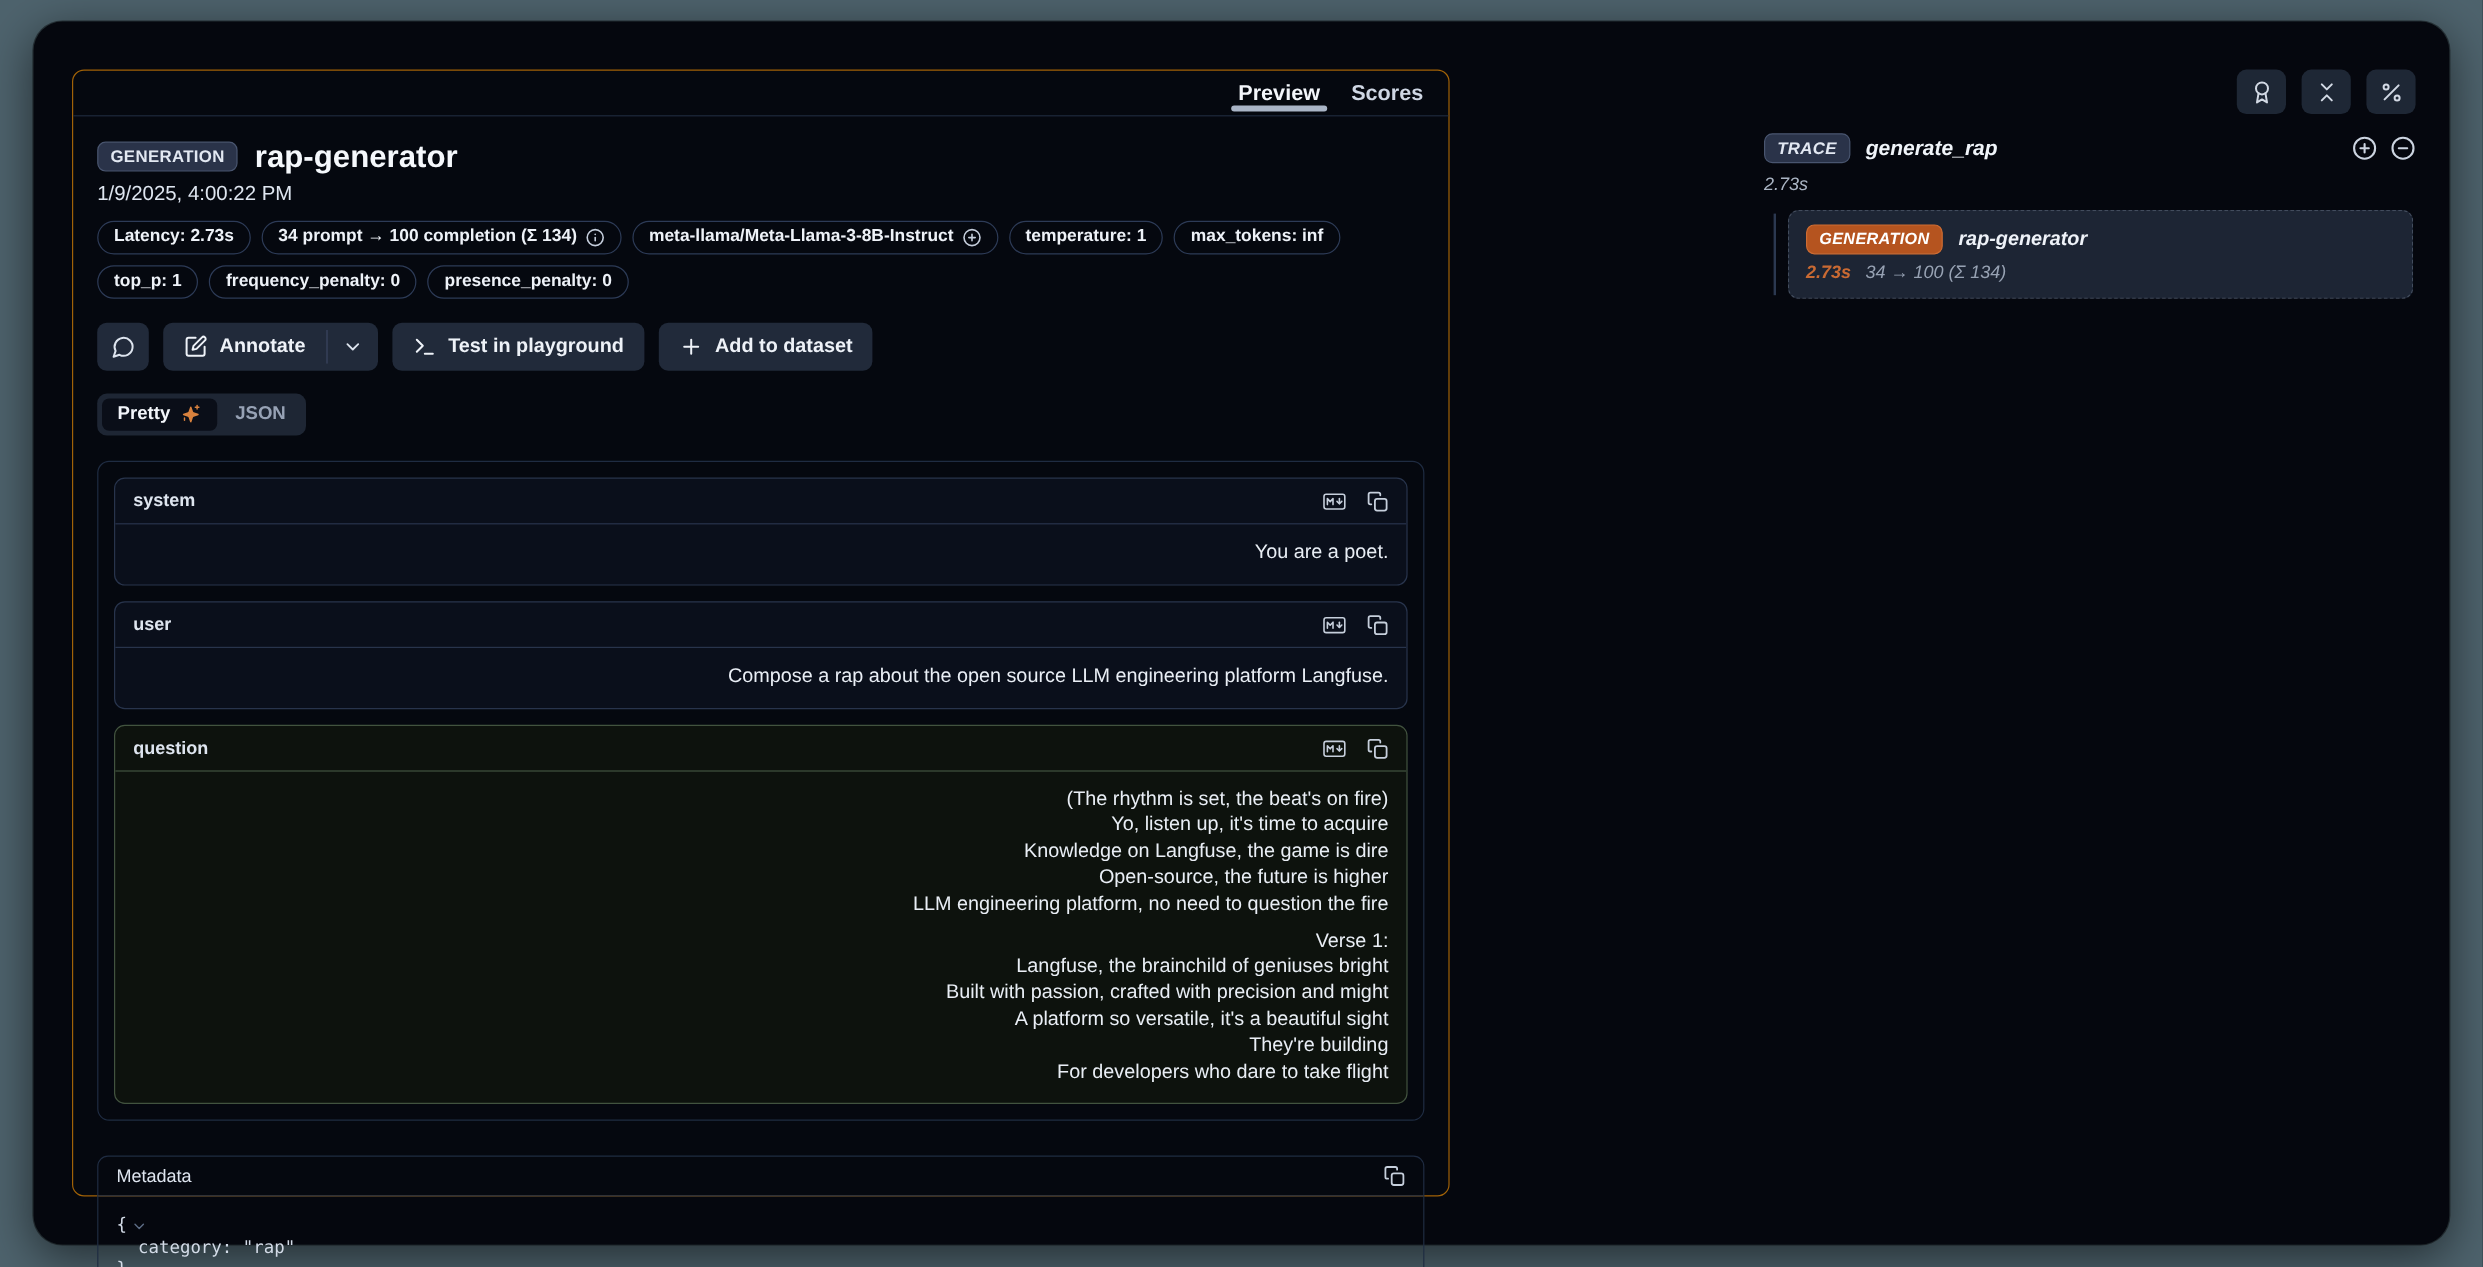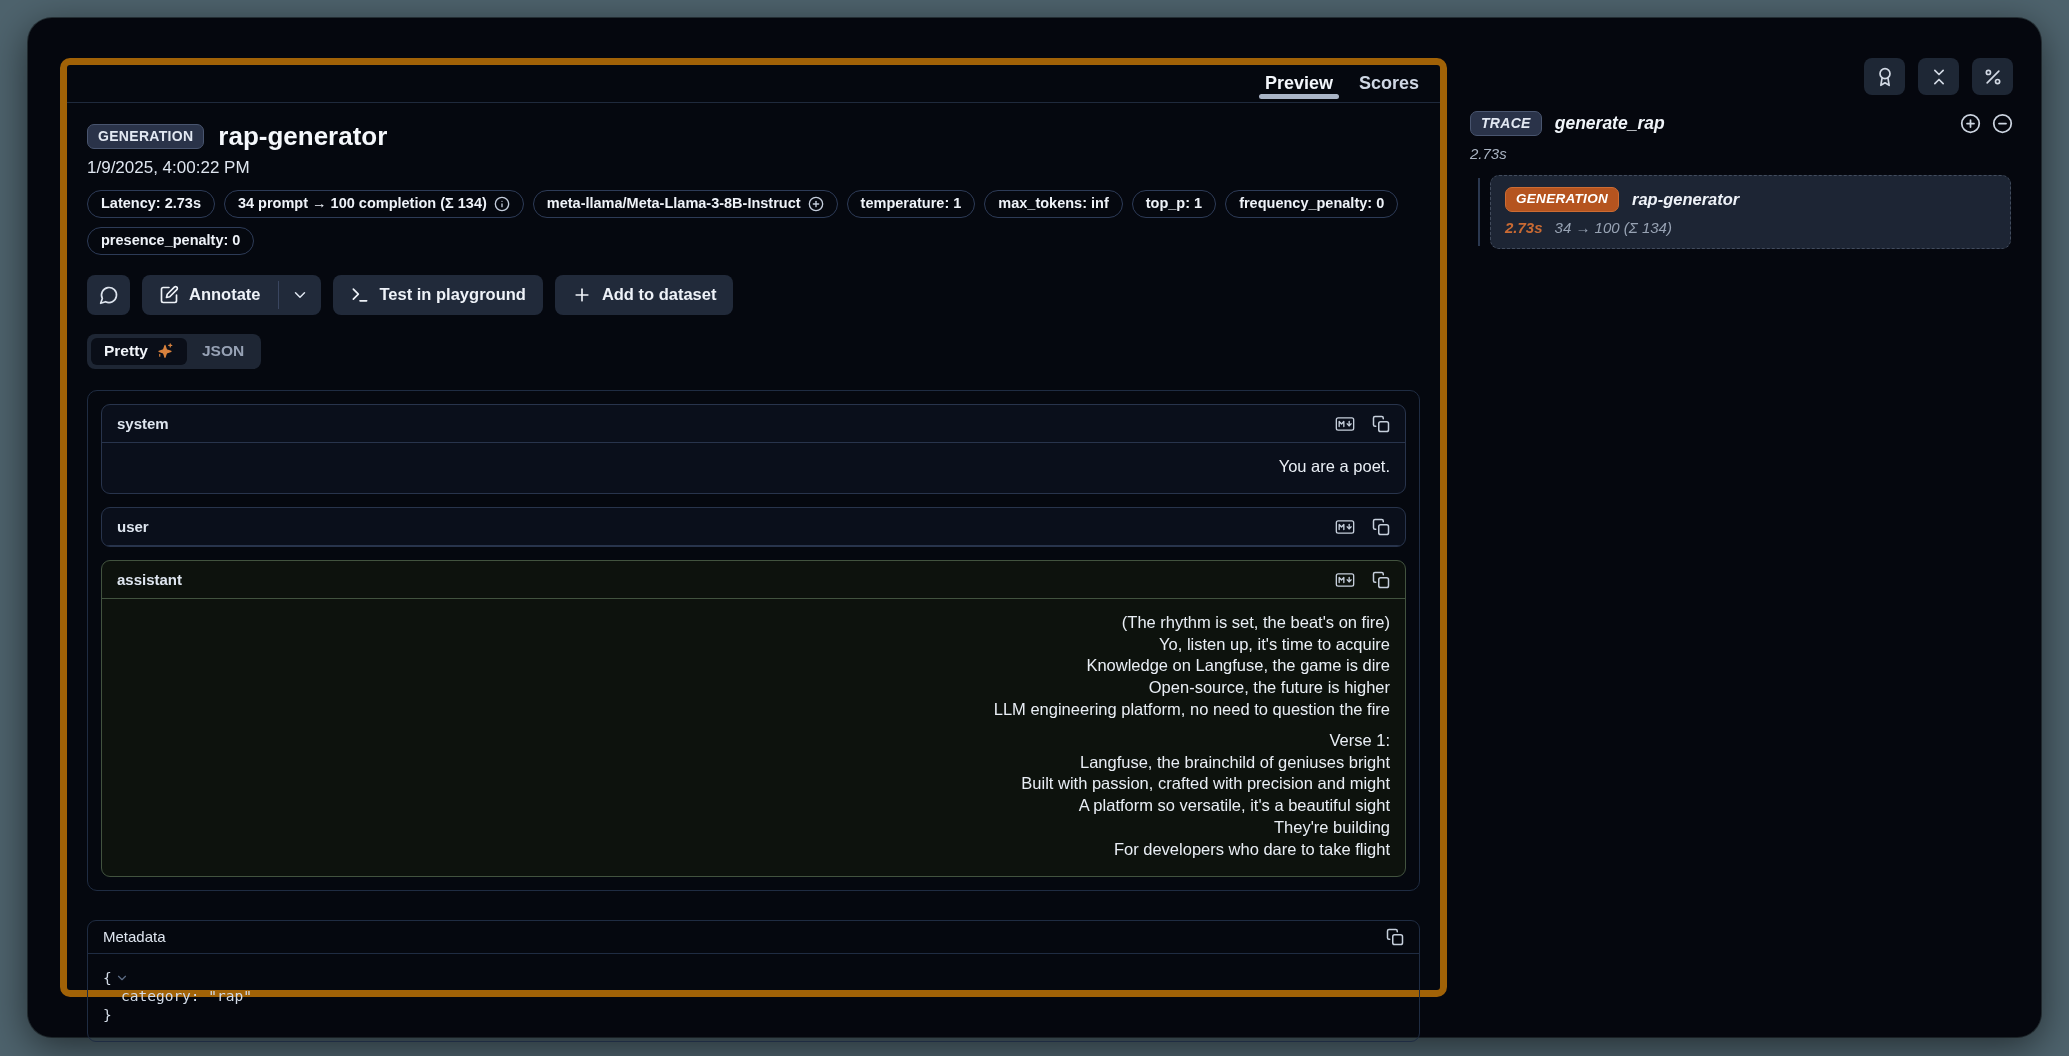--- a/index.html
+++ b/index.html
@@ -14,22 +14,22 @@
   button { font:inherit; border:0; background:none; color:inherit; cursor:pointer; }
 
   .window {
     position:absolute; left:28px; top:18px; width:2013px; height:1019px;
     background:#05070e; border-radius:24px;
     box-shadow:0 10px 40px rgba(0,0,0,.55), 0 0 0 1px rgba(0,0,0,.45);
   }
 
   
   .main-card {
-    position:absolute; left:32px; top:40px; width:1387px; height:939px;
-    border:7px solid #a16207; border-radius:10px; background:#05080f;
+    position:absolute; left:32px; top:40px; width:1148px; height:939px;
+    border:1px solid #a16207; border-radius:10px; background:#05080f;
   }
   .card-header {
     height:38px; border-bottom:1px solid #1f2a3c;
     display:flex; justify-content:flex-end; align-items:stretch; padding-right:8px;
   }
   .tabs { display:flex; }
   .tab {
     position:relative; padding:0 13px; display:flex; align-items:center;
     font-size:18px; font-weight:600; color:#cfd7e4;
   }
@@ -320,24 +320,29 @@
                   </svg>
                 </span>
                 <span class="ic ic18">
                   <svg viewBox="0 0 24 24" fill="none" stroke="currentColor" stroke-width="2" stroke-linecap="round" stroke-linejoin="round">
                     <rect x="9" y="9" width="13" height="13" rx="2.5"></rect>
                     <path d="M5 15H4a2 2 0 0 1-2-2V4a2 2 0 0 1 2-2h9a2 2 0 0 1 2 2v1"></path>
                   </svg>
                 </span>
               </span>
             </div>
+            <div class="msg-body">
+              <div class="para">
+                <div class="line">Compose a rap about the open source LLM engineering platform Langfuse.</div>
+              </div>
+            </div>
           </section>
           <section class="msg assistant">
             <div class="msg-header">
-              <span class="role">assistant</span>
+              <span class="role">question</span>
               <span class="msg-icons">
                 <span class="ic ic20">
                   <svg viewBox="0 0 24 24" fill="none" stroke="currentColor" stroke-width="1.6" stroke-linecap="round" stroke-linejoin="round">
                     <rect x="1.6" y="4.6" width="20.8" height="14.8" rx="2.2"></rect>
                     <path d="M5 15V9l2.8 3L10.6 9v6"></path>
                     <path d="M17 9v5"></path>
                     <path d="m14.6 11.8 2.4 2.4 2.4-2.4"></path>
                   </svg>
                 </span>
                 <span class="ic ic18">

